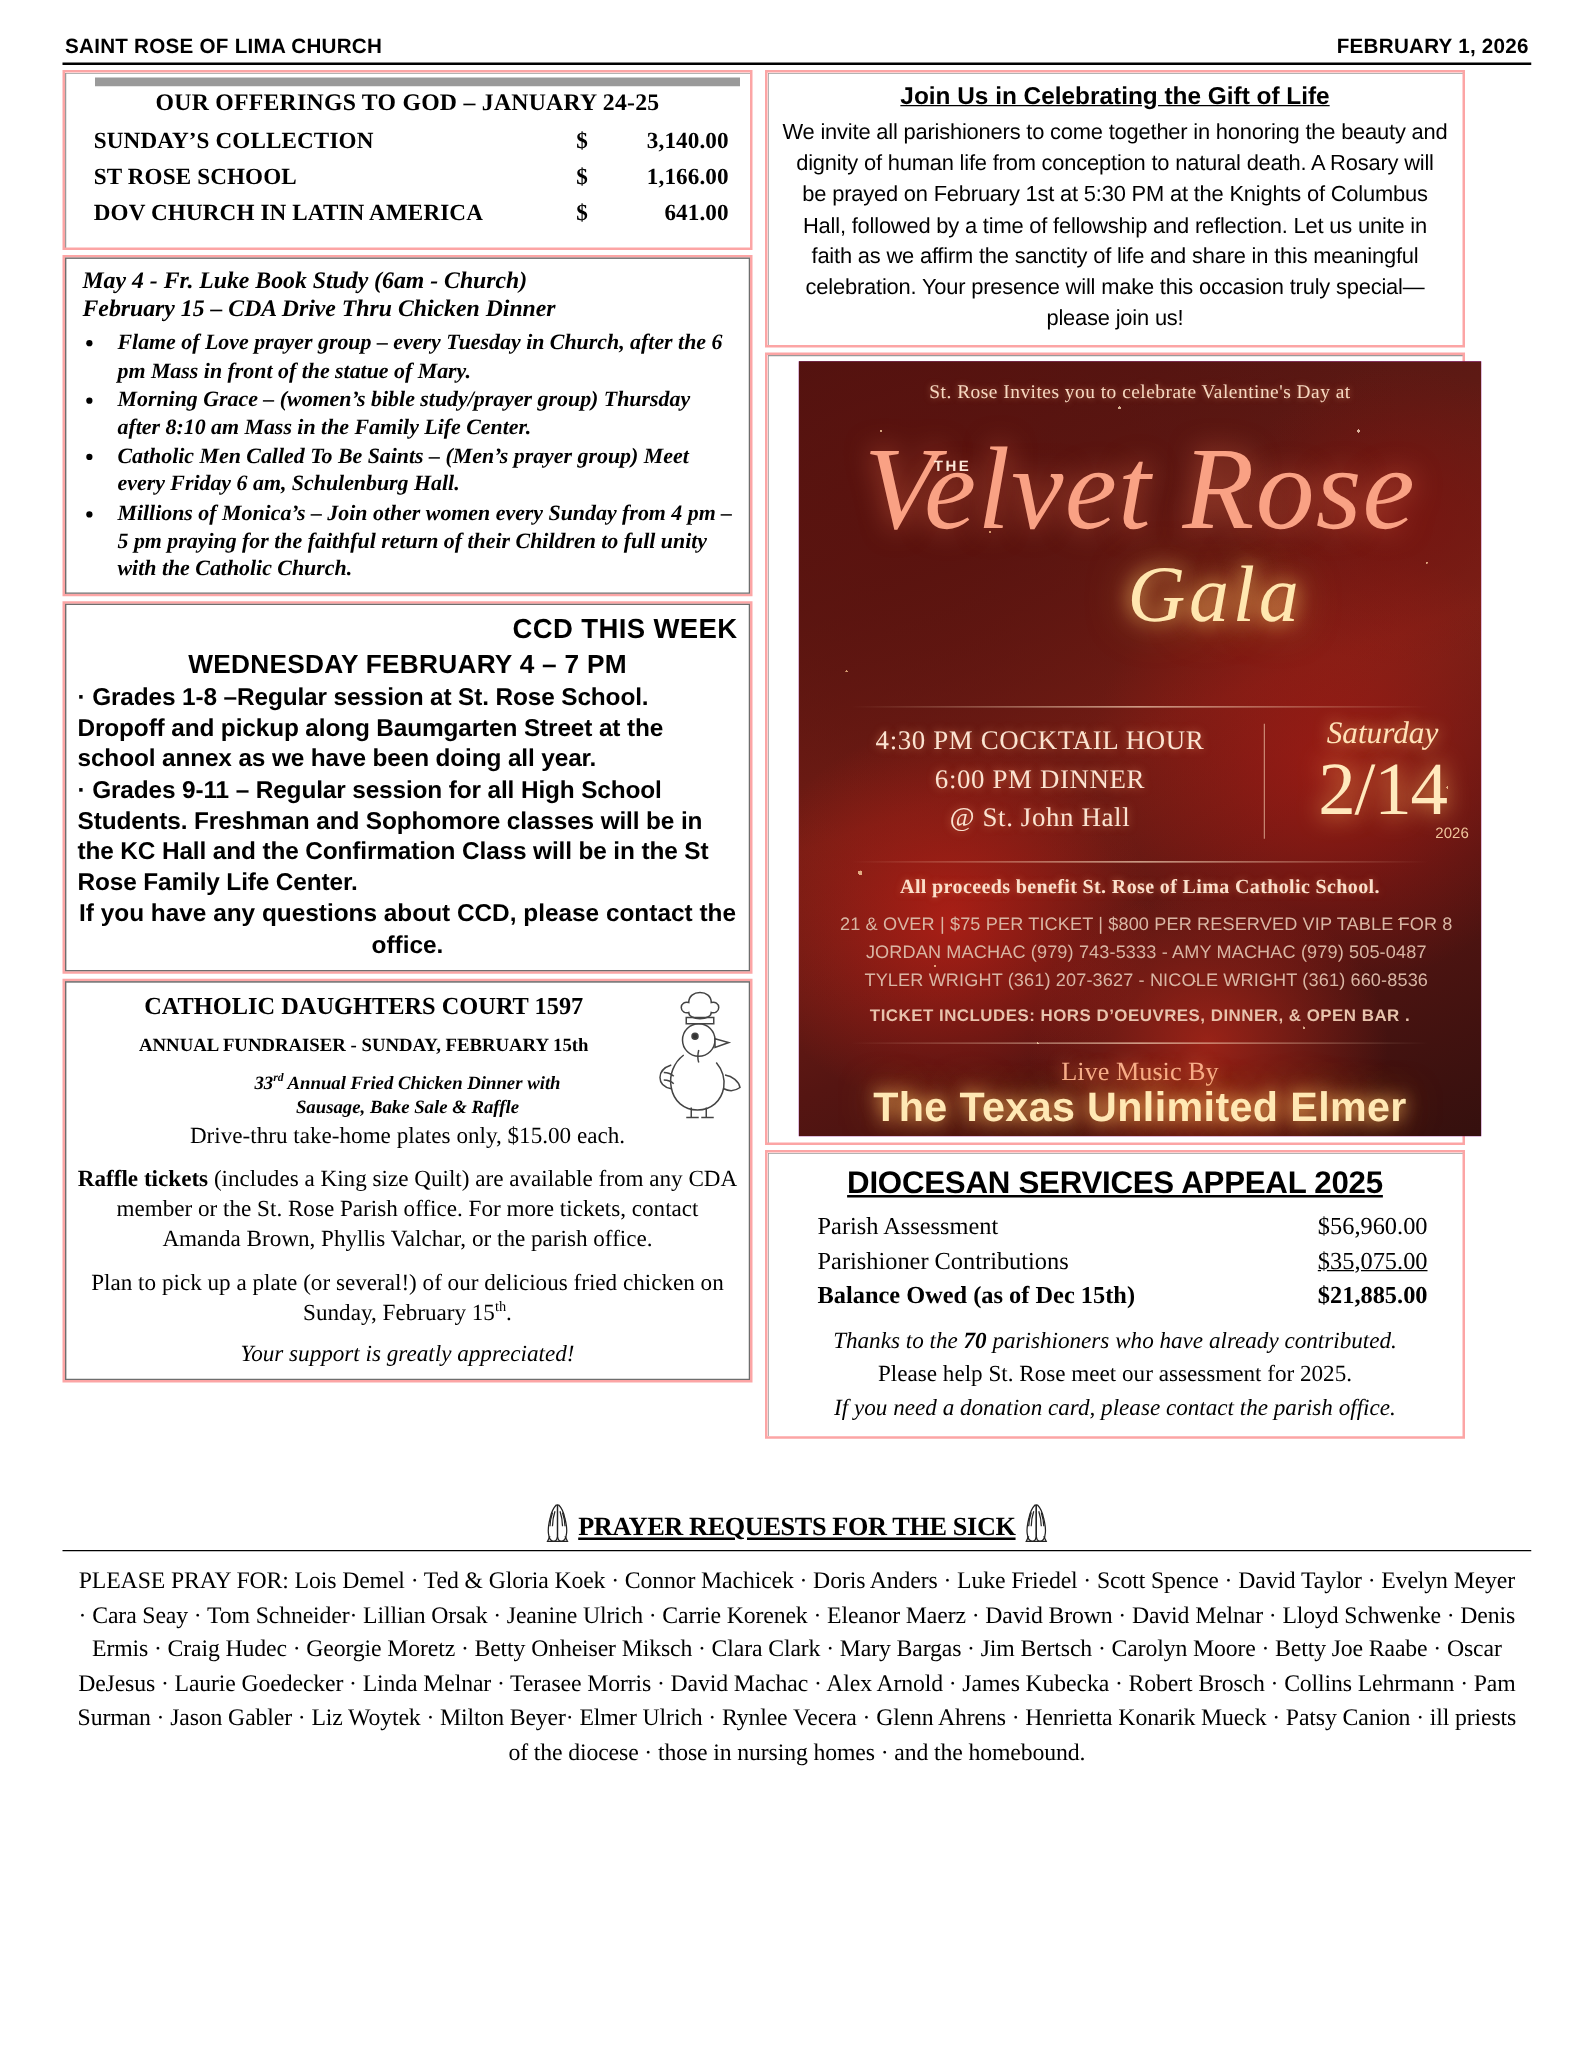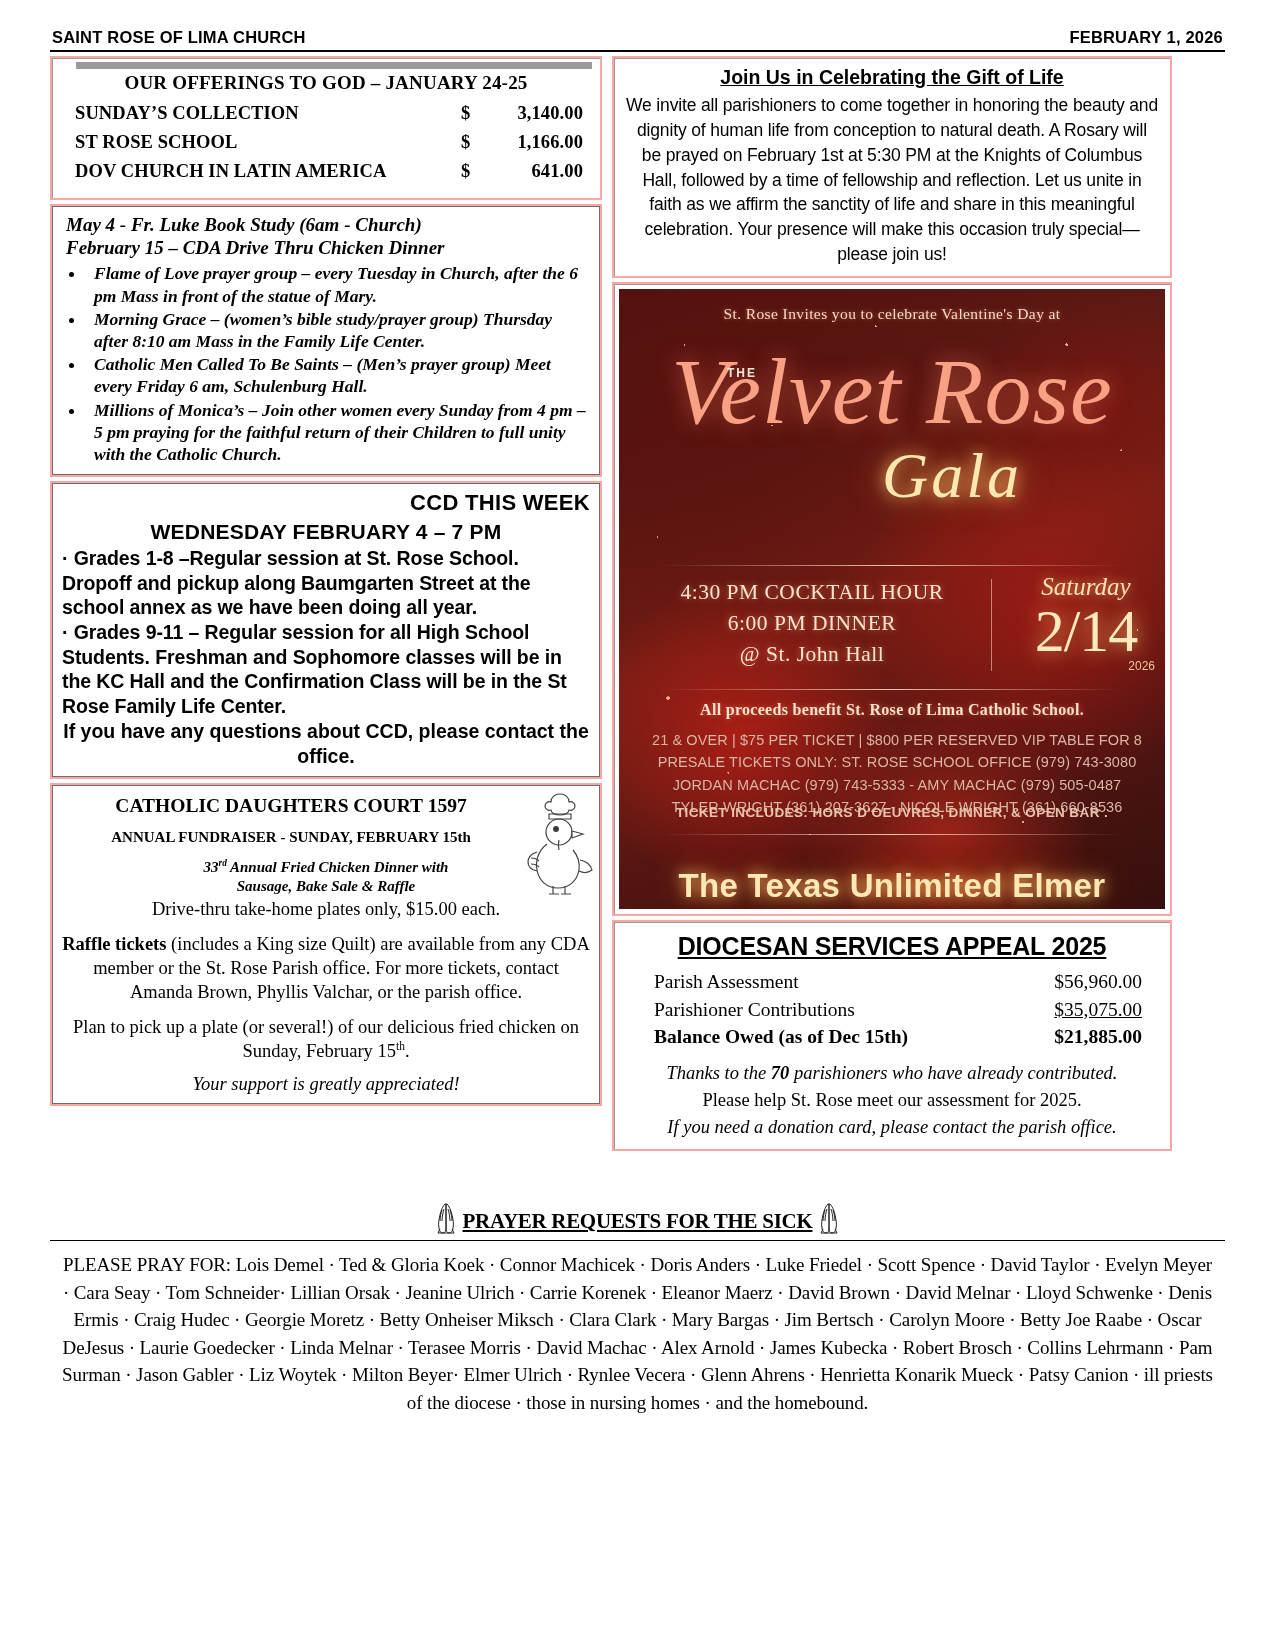--- a/index.html
+++ b/index.html
@@ -74,21 +74,21 @@
   
   .life-title { text-align: center; font-family: "Liberation Sans", sans-serif;
                 font-weight: bold; font-size: 19.5px; text-decoration: underline;
                 margin: 1px 0 4px 0; }
   .life-p { text-align: center; font-family: "Liberation Sans", sans-serif;
             font-size: 17.5px; line-height: 1.42; letter-spacing: -.15px; }
 
   
   .poster-wrap { padding: 5px; }
   .poster { position: relative; width: 100%; height: 620px; overflow: hidden;
-            background: #a21caf; }
+            background: #a21caf; margin-left: 20px; }
   .poster-bg { position: absolute; inset: 0;
      background:
        radial-gradient(ellipse 48% 40% at 22% 72%, rgba(190,32,22,.75), rgba(0,0,0,0) 62%),
        radial-gradient(ellipse 55% 45% at 78% 52%, rgba(168,26,20,.7), rgba(0,0,0,0) 64%),
        radial-gradient(ellipse 40% 30% at 60% 88%, rgba(205,45,28,.6), rgba(0,0,0,0) 66%),
        radial-gradient(ellipse 35% 28% at 88% 20%, rgba(120,20,16,.8), rgba(0,0,0,0) 70%),
        radial-gradient(circle at 15% 18%, rgba(90,18,14,.9), rgba(0,0,0,0) 60%),
        linear-gradient(160deg, #4a1312 0%, #5e1a14 26%, #7d2117 48%, #551512 72%, #35100e 100%);
   }
   .poster-spark { position: absolute; inset: 0; opacity: .75;
@@ -304,26 +304,26 @@
               <div>@ St. John Hall</div>
             </div>
             <div class="p-vdiv"></div>
             <div class="p-sat">Saturday</div>
             <div class="p-date">2/14</div>
             <div class="p-year">2026</div>
             <div class="p-rule" style="top:400px;"></div>
             <div class="p-benefit">All proceeds benefit St. Rose of Lima Catholic School.</div>
             <div class="p-fine">
               <div>21 &amp; OVER | $75 PER TICKET | $800 PER RESERVED VIP TABLE FOR 8</div>
-              <div>PRESALE TICKETS ONLY: ST. ROSE SCHOOL OFFICE (979) 743-3080</div>
               <div>JORDAN MACHAC (979) 743-5333 - AMY MACHAC (979) 505-0487</div>
               <div>TYLER WRIGHT (361) 207-3627 - NICOLE WRIGHT (361) 660-8536</div>
             </div>
             <div class="p-includes">TICKET INCLUDES: HORS D’OEUVRES, DINNER,  &amp; OPEN BAR .</div>
             <div class="p-rule" style="top:545px;"></div>
+            <div class="p-live">Live Music By</div>
             <div class="p-band">The Texas Unlimited Elmer</div>
           </div>
         </div>
       </div>
 
       <div class="box">
         <div class="pad" style="padding:6px 10px 10px 10px;">
           <div class="dsa-title">DIOCESAN SERVICES APPEAL 2025</div>
           <div class="dsa-row">
             <span class="lbl">Parish Assessment</span>

